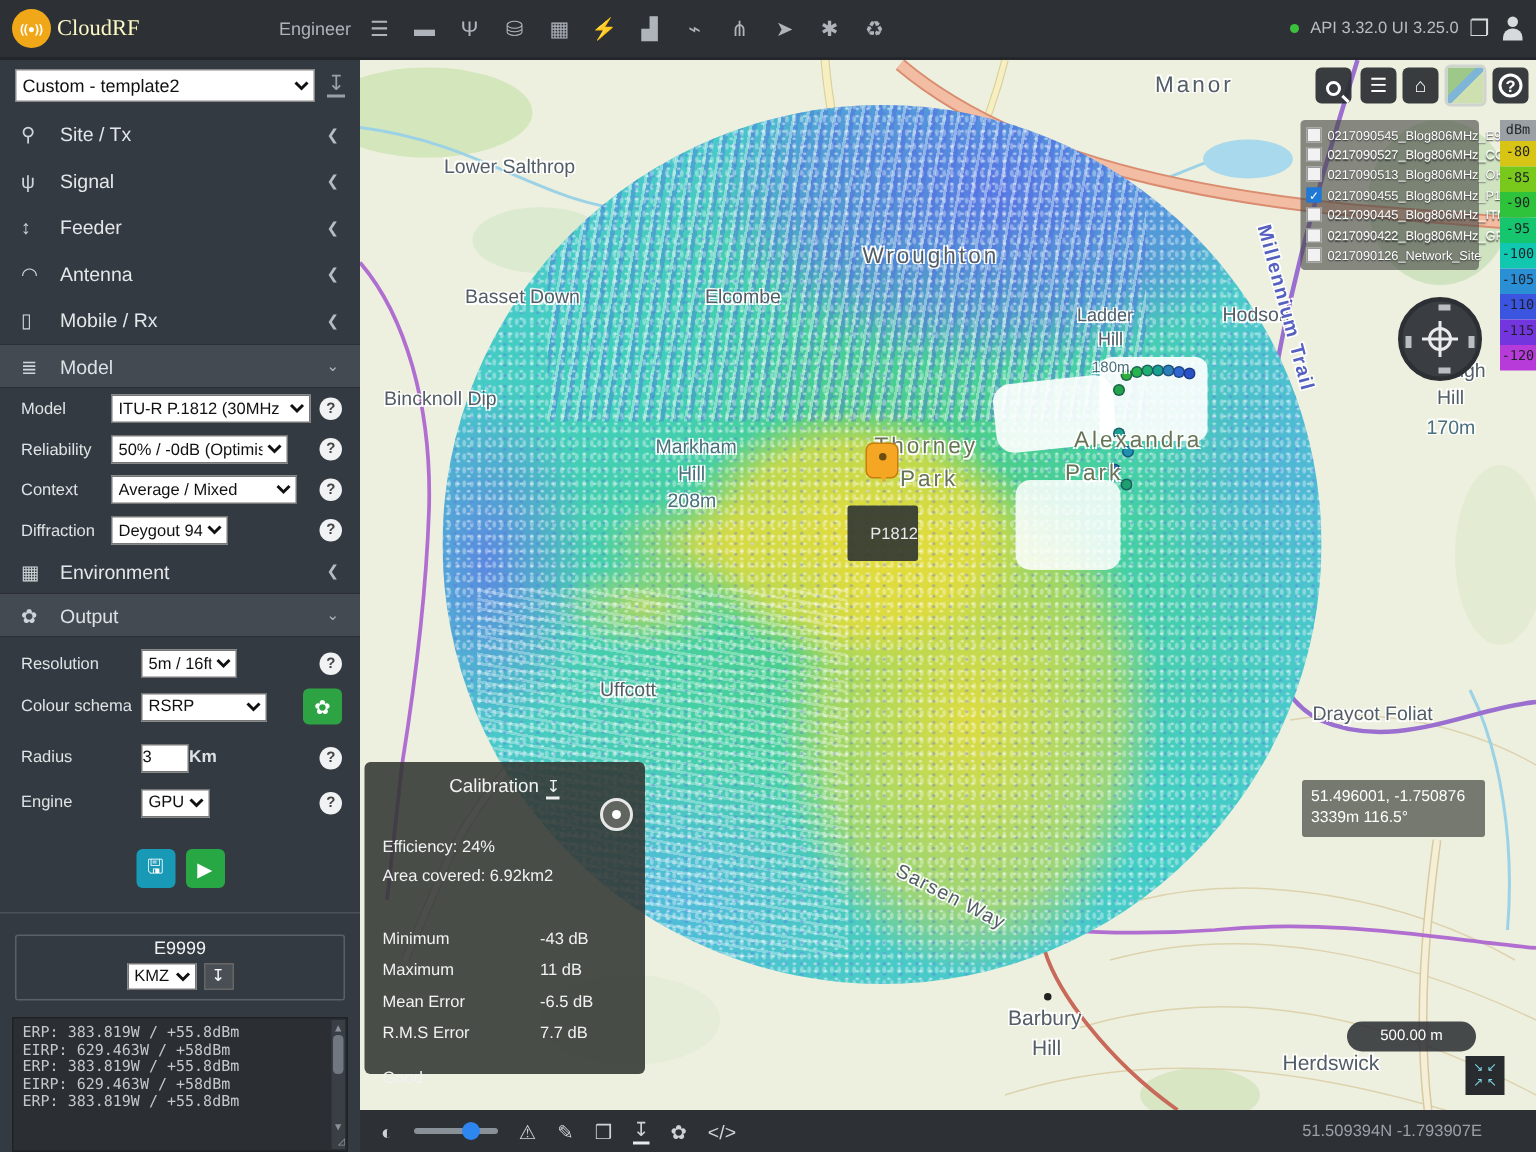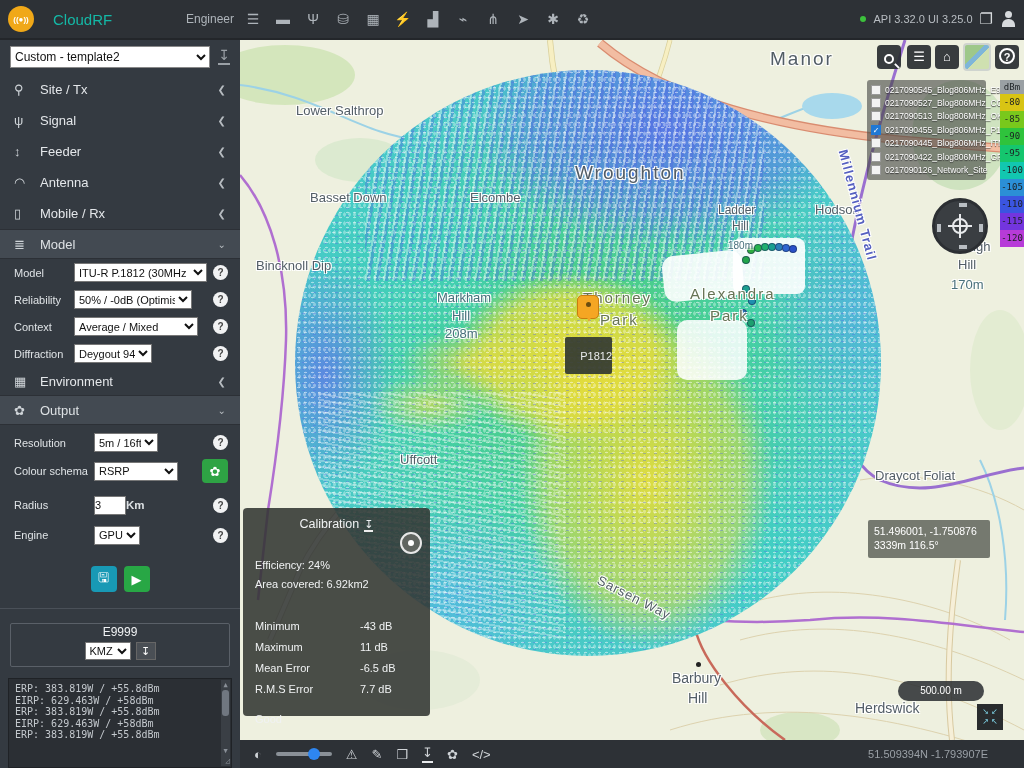--- a/index.html
+++ b/index.html
@@ -4,21 +4,21 @@
 <style>
   * { margin:0; padding:0; box-sizing:border-box; }
   html,body { width:1024px; height:768px; overflow:hidden; background:#2e3338;
     font-family:"Liberation Sans", sans-serif; }
 
   
   #header { position:absolute; left:0; top:0; width:1024px; height:40px;
     background:#2d3136; border-bottom:2px solid #23262a; display:flex; align-items:center; }
   .logo-badge { width:26px; height:26px; margin-left:8px; background:#f0a818; border-radius:50%;
     display:flex; align-items:center; justify-content:center; color:#fff; font-size:8px; font-weight:bold; }
-  .brand { color:#14b8a6; font-size:15px; margin-left:19px; }
+  .brand { color:#fef9c3; font-size:15px; margin-left:4px;font-family:Liberation Serif, serif; }
   .role { color:#aeb4ba; font-size:12px; position:absolute; left:186px; }
   .hicons { position:absolute; left:243px; display:flex; gap:10px; }
   .hicon { width:20px; text-align:center; color:#aeb4ba; font-size:14px; cursor:pointer; }
   .hright { position:absolute; right:8px; display:flex; align-items:center; gap:7px; }
   .gdot { width:6px; height:6px; border-radius:50%; background:#3cc13c; }
   .ver { color:#b8bdc2; font-size:11px; }
   .book { color:#d7dadd; font-size:15px; }
   .person { width:16px; height:16px; position:relative; }
   .person::before { content:""; position:absolute; left:5px; top:0; width:7px; height:7px; border-radius:50%; background:#d7dadd; }
   .person::after { content:""; position:absolute; left:2px; top:8px; width:13px; height:8px; border-radius:6px 6px 0 0; background:#d7dadd; }
@@ -88,21 +88,21 @@
     background-position:0 0, 3px 2px, 2px 5px; }
   .streaks1 { position:absolute; left:12%; top:0; width:68%; height:36%;
     background:repeating-linear-gradient(100deg, rgba(255,255,255,0.35) 0 2px, rgba(80,100,225,0.35) 2px 5px, rgba(255,255,255,0) 5px 9px); }
   .streaks2 { position:absolute; left:4%; top:55%; width:42%; height:42%;
     background:repeating-linear-gradient(10deg, rgba(255,255,255,0.3) 0 2px, rgba(255,255,255,0) 2px 6px); }
   .wblob { position:absolute; background:rgba(255,255,255,0.9); }
   .mdot { position:absolute; width:8px; height:8px; border-radius:50%; border:1.5px solid rgba(20,40,80,0.55); }
 
   .mlbl { position:absolute; color:#525d66; font-size:13px; white-space:nowrap;
     text-shadow:-1px -1px 0 #fff,1px -1px 0 #fff,-1px 1px 0 #fff,1px 1px 0 #fff; }
-  .big { font-size:19px; letter-spacing:2px; }
+  .big { font-size:15px; letter-spacing:2px; }
   .park { color:#667455; letter-spacing:2px; font-size:15px; }
   .elev { color:#49707c; }
   .route { color:#5560c0; letter-spacing:1px; font-weight:bold; }
 
   .marker { position:absolute; left:337px; top:255px; width:22px; height:24px; background:#f5a623;
     border:1px solid #c87d10; border-radius:5px; z-index:5; }
   .marker::before { content:""; position:absolute; left:7px; bottom:-8px; border:4px solid transparent; border-top:9px solid #f5a623; }
   .marker::after { content:""; position:absolute; left:8px; top:6px; width:5px; height:5px; background:#6b4d10; border-radius:50%; }
   .ptip { position:absolute; left:325px; top:297px; width:47px; height:37px; background:rgba(52,58,50,0.93);
     color:#e8eaec; font-size:11px; display:flex; align-items:center; justify-content:flex-end; z-index:5; border-radius:2px; }
@@ -390,21 +390,21 @@
   <span class="mlbl big" style="left:530px;top:8px">Manor</span>
   <span class="mlbl" style="left:70px;top:150px">Basset Down</span>
   <span class="mlbl" style="left:230px;top:150px">Elcombe</span>
   <span class="mlbl big" style="left:335px;top:122px">Wroughton</span>
   <span class="mlbl" style="left:16px;top:218px">Bincknoll Dip</span>
   <span class="mlbl elev" style="left:197px;top:250px">Markham</span>
   <span class="mlbl elev" style="left:212px;top:268px">Hill</span>
   <span class="mlbl elev" style="left:205px;top:286px">208m</span>
   <span class="mlbl park" style="left:343px;top:249px">Thorney</span>
   <span class="mlbl park" style="left:360px;top:271px">Park</span>
-  <span class="mlbl park" style="left:450px;top:245px">Alexandra</span>
+  <span class="mlbl park" style="left:476px;top:245px">Alexandra</span>
   <span class="mlbl park" style="left:470px;top:267px">Park</span>
   <span class="mlbl" style="left:575px;top:162px">Hodson</span>
   <span class="mlbl" style="left:478px;top:163px;font-size:12px">Ladder</span>
   <span class="mlbl" style="left:492px;top:179px;font-size:12px">Hill</span>
   <span class="mlbl" style="left:710px;top:199px">Plough</span>
   <span class="mlbl" style="left:718px;top:217px">Hill</span>
   <span class="mlbl elev" style="left:711px;top:237px">170m</span>
   <span class="mlbl elev" style="left:488px;top:200px;font-size:10px">180m</span>
   <span class="mlbl route" style="left:610px;top:108px;transform:rotate(75deg);transform-origin:left top">Millennium Trail</span>
   <span class="mlbl" style="left:160px;top:412px">Uffcott</span>

